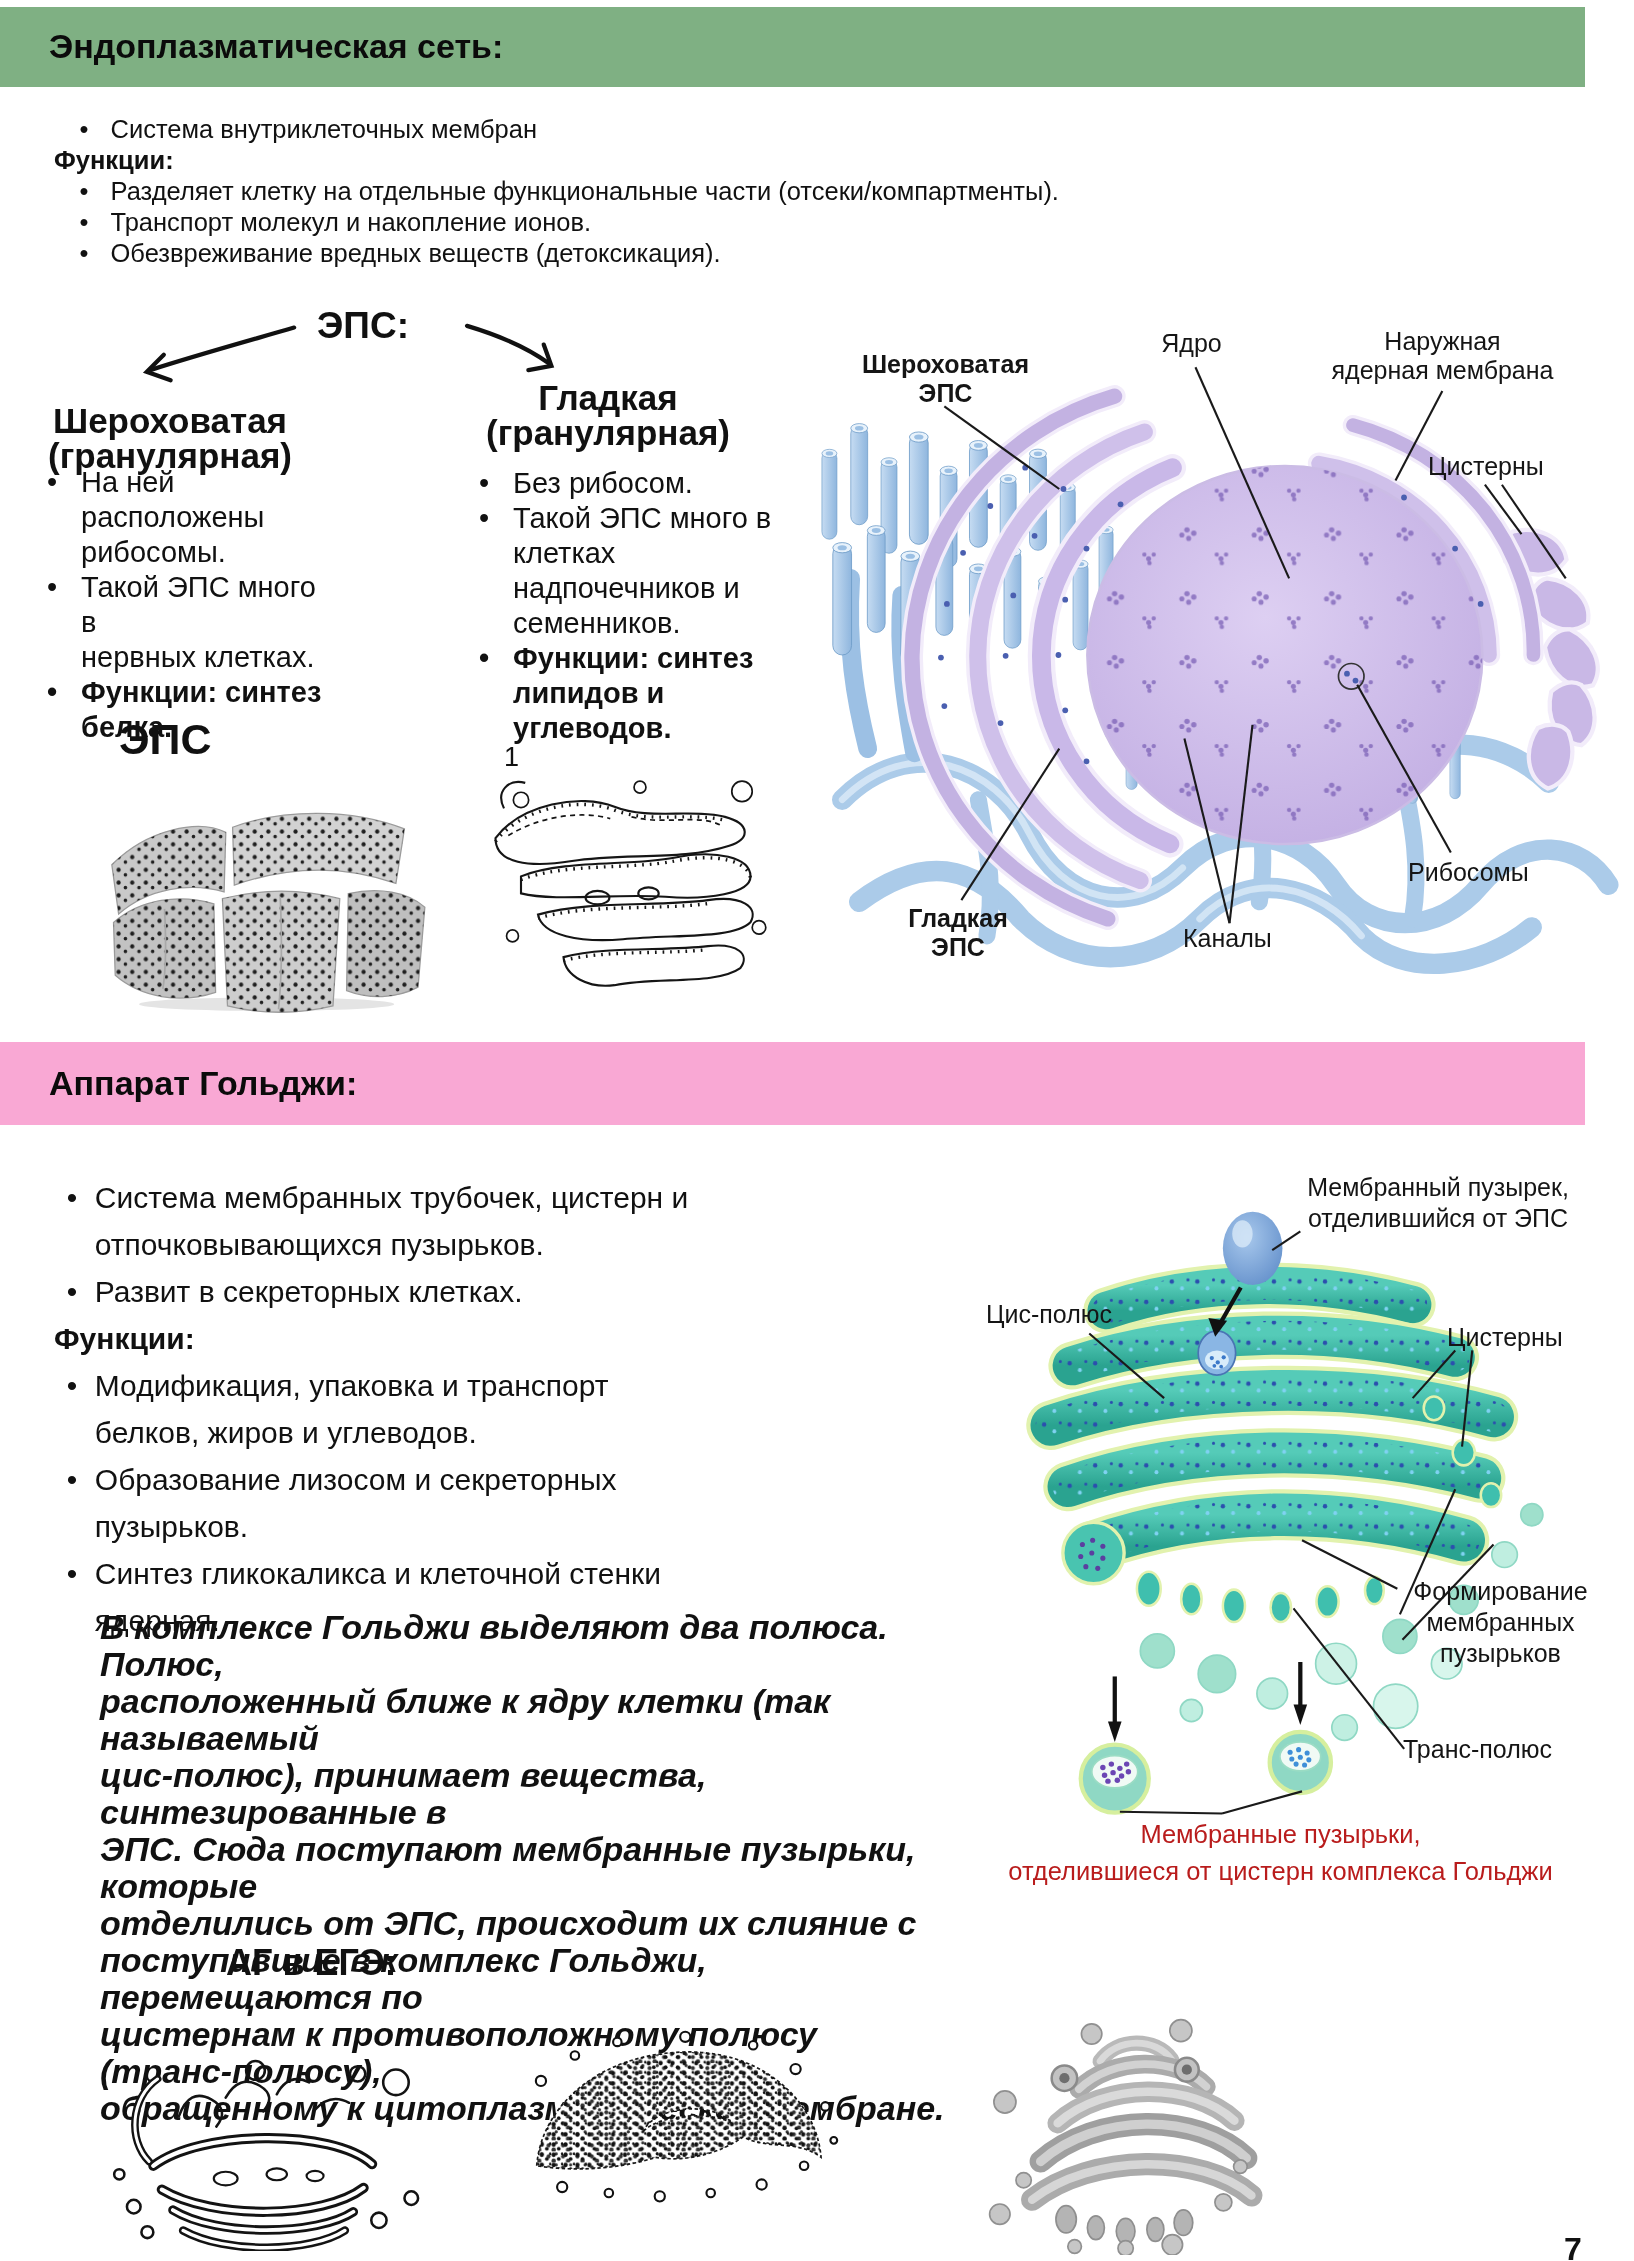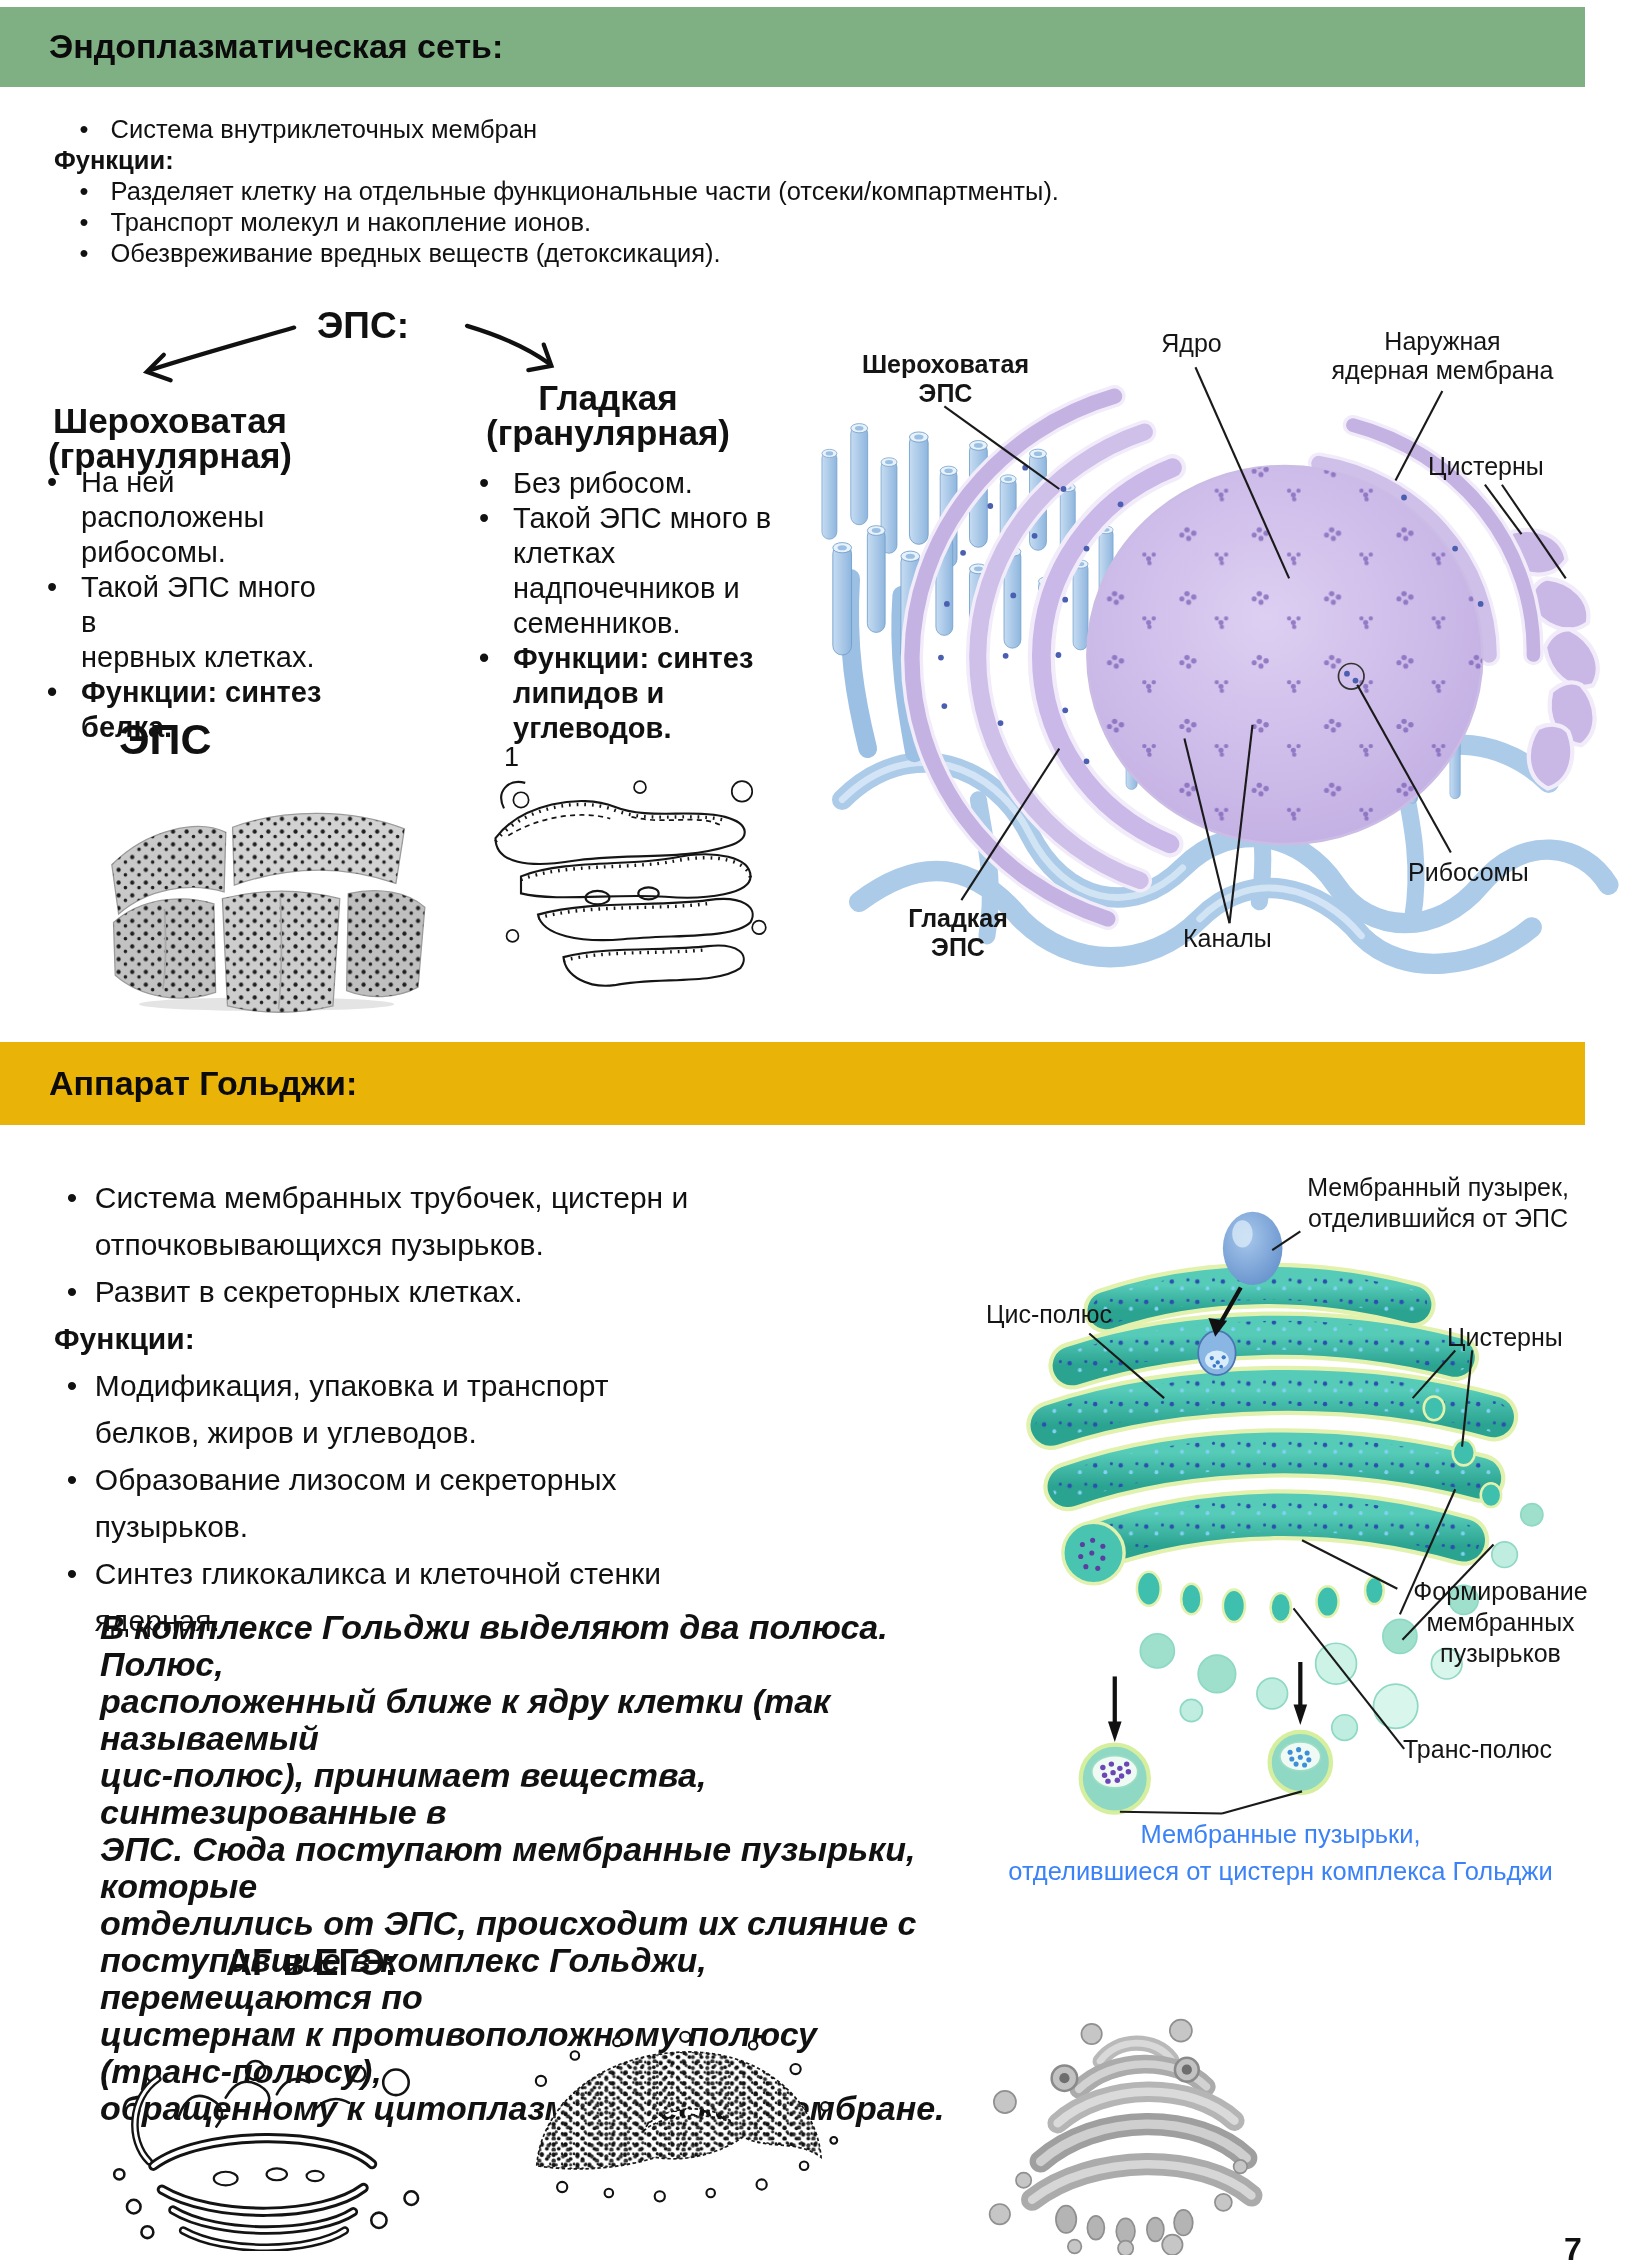--- a/index.html
+++ b/index.html
@@ -25,21 +25,21 @@
   .fignum{font-size:27px;}
   
   .dlab{font-size:25px;line-height:29px;color:#151515;}
   .ctr{text-align:center;}
   
   .g1{font-size:30px;line-height:47px;}
   .g1 .bull{margin-left:12.8px;}
   .g1 .bull::before{flex:0 0 28px;}
   .note{font-size:34px;line-height:37px;font-style:italic;font-weight:600;}
   .glab{font-size:25px;line-height:31px;color:#151515;}
-  .gcap{font-size:25.5px;line-height:37px;color:#3b82f6;}
+  .gcap{font-size:25.5px;line-height:37px;color:#b91c1c;}
   .exam{font-size:36px;font-weight:700;}
   .pagenum{font-size:32px;font-weight:700;}
   svg{display:block;}
 </style>
 </head>
 <body>
 
 <div class="page">
 
   <div class="abs greenbar" style="top: 6.8px; background: rgb(127, 176, 131);">
@@ -326,21 +326,21 @@
     <div>ядерная мембрана</div>
   </div>
   <div class="abs dlab" style="left:1428px;top:452px;">Цистерны</div>
   <div class="abs dlab" style="left:1408px;top:858px;">Рибосомы</div>
   <div class="abs dlab" style="left:1183px;top:924px;">Каналы</div>
   <div class="abs dlab b ctr" style="left:894px;top:904px;width:128px;">
     <div>Гладкая</div>
     <div>ЭПС</div>
   </div>
 
-  <div class="abs greenbar" style="top: 1042px; height: 83px; background: #eab308;">
+  <div class="abs greenbar" style="top: 1042px; height: 83px; background: #f9a8d4;">
     <div class="bartitle">Аппарат Гольджи:</div>
   </div>
 
   <div class="abs g1" style="left:54px;top:1174px;width:766px;">
     <div class="bull">
       <div>
         <div>Система мембранных трубочек, цистерн и</div>
         <div>отпочковывающихся пузырьков.</div>
       </div>
     </div>

